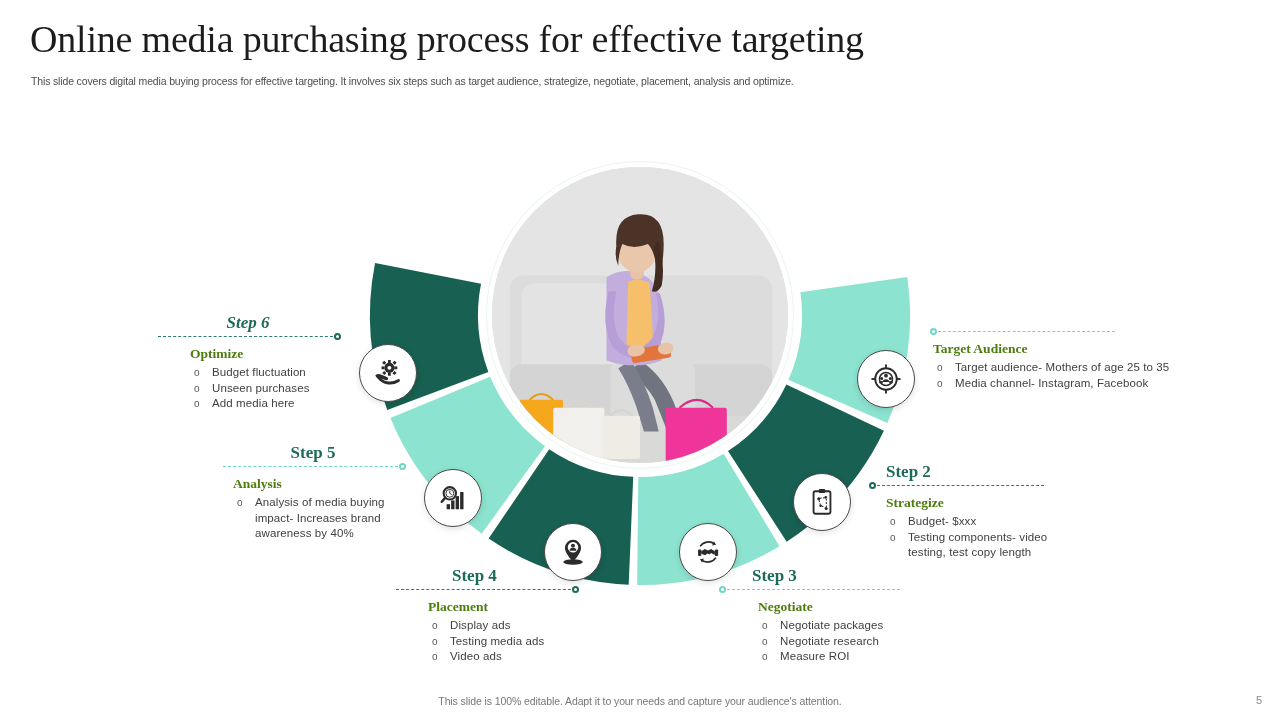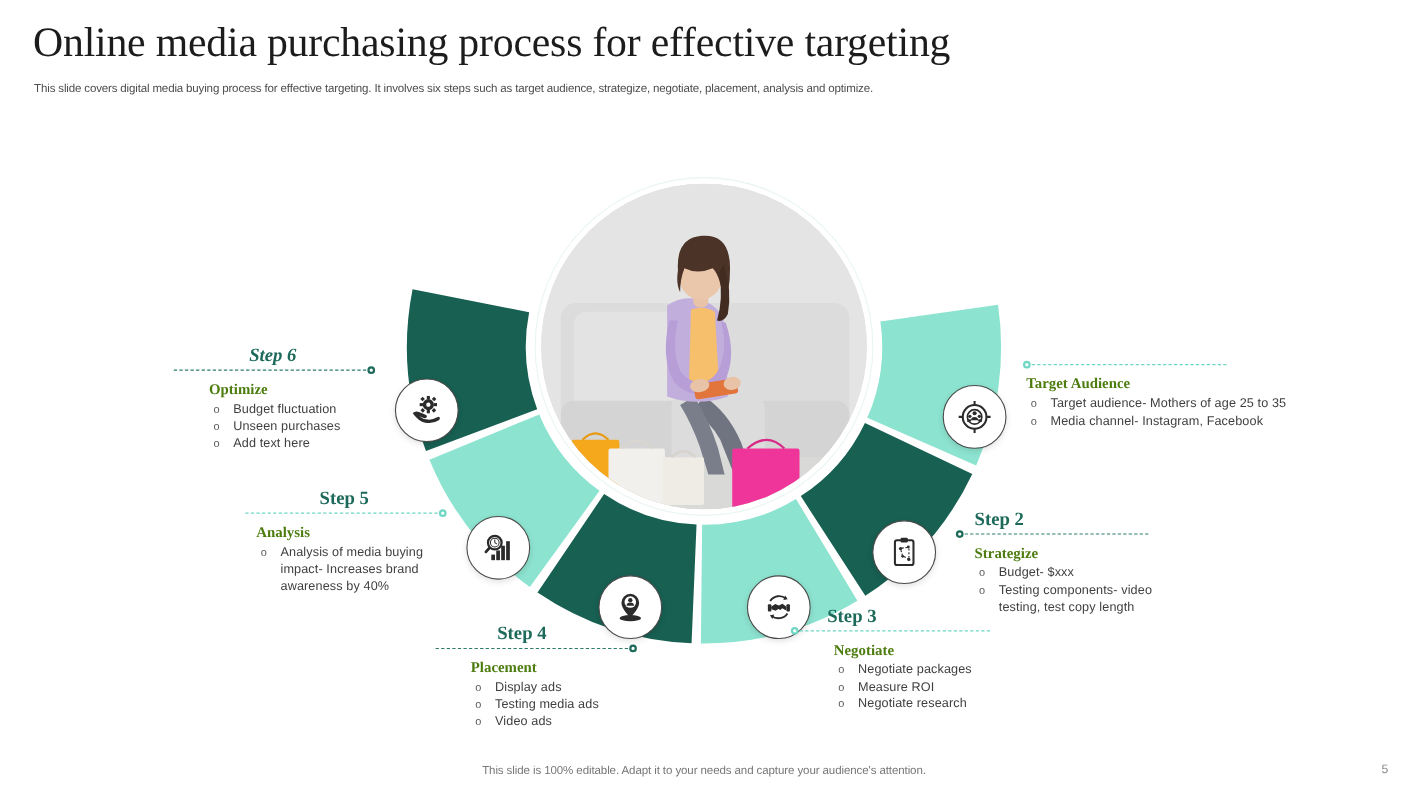--- a/index.html
+++ b/index.html
@@ -328,30 +328,30 @@
         <span class="dot left"></span>
       </div>
       <div class="step-head" style="margin-left:14px;">Strategize</div>
       <ul class="bullets" style="margin-left:14px;">
         <li>Budget- $xxx</li>
         <li>Testing components- video</li>
         <li class="cont">testing, test copy length</li>
       </ul>
     </div>
 
-    <div class="step" style="left:722px; top:550px; width:290px;">
+    <div class="step" style="left:722px; top:566px; width:290px;">
       <div class="step-num" style="margin-left:30px;">Step 3</div>
       <div class="step-rule light" style="width:178px;">
         <span class="dot left"></span>
       </div>
       <div class="step-head" style="margin-left:36px;">Negotiate</div>
       <ul class="bullets" style="margin-left:36px;">
         <li>Negotiate packages</li>
+        <li>Negotiate research</li>
         <li>Measure ROI</li>
-        <li>Negotiate research</li>
       </ul>
     </div>
 
     <div class="step align-right" style="left:396px; top:566px; width:180px;">
       <div class="step-num" style="text-align:left; margin-left:56px;">Step 4</div>
       <div class="step-rule" style="width:180px;">
         <span class="dot right"></span>
       </div>
       <div class="step-head" style="text-align:left; margin-left:32px;">Placement</div>
       <ul class="bullets" style="margin-left:32px;">
@@ -376,21 +376,21 @@
 
     <div class="step" style="left:158px; top:313px; width:180px;">
       <div class="step-num" style="text-align:center;font-style:italic;">Step 6</div>
       <div class="step-rule" style="width:180px;">
         <span class="dot right"></span>
       </div>
       <div class="step-head" style="margin-left:32px;">Optimize</div>
       <ul class="bullets" style="margin-left:32px;">
         <li>Budget fluctuation</li>
         <li>Unseen  purchases</li>
-        <li>Add text here</li>
+        <li>Add media here</li>
       </ul>
     </div>
 
   </div>
 
   <div id="footer-note">This slide is 100% editable. Adapt it to your needs and capture your audience's attention.</div>
   <div id="page-num">5</div>
 
 </div>
 

